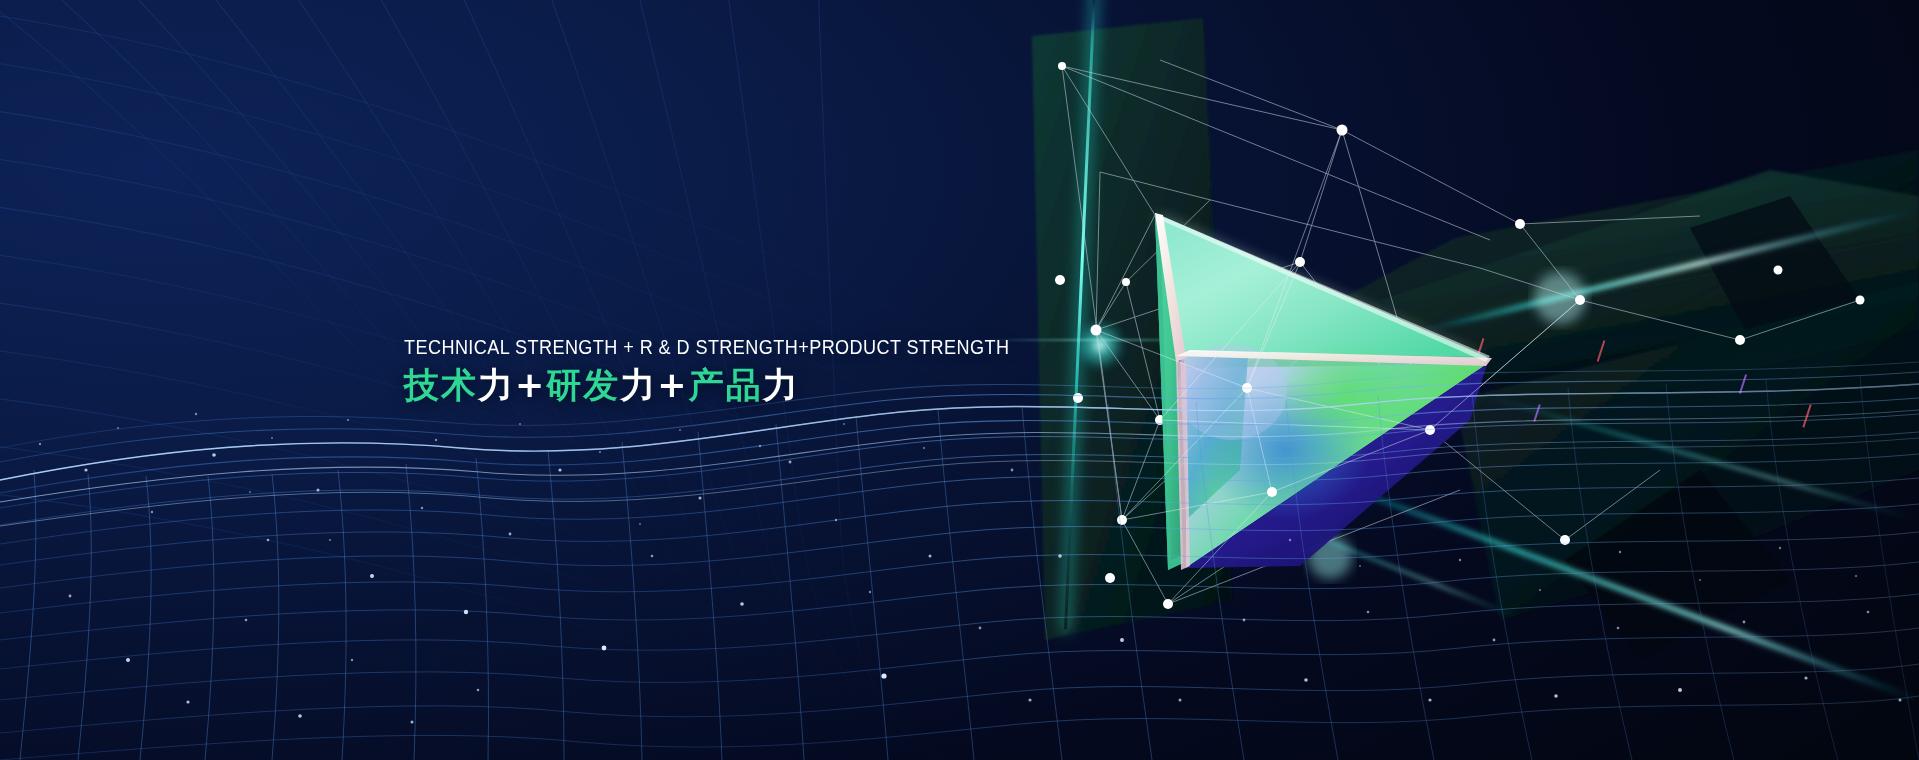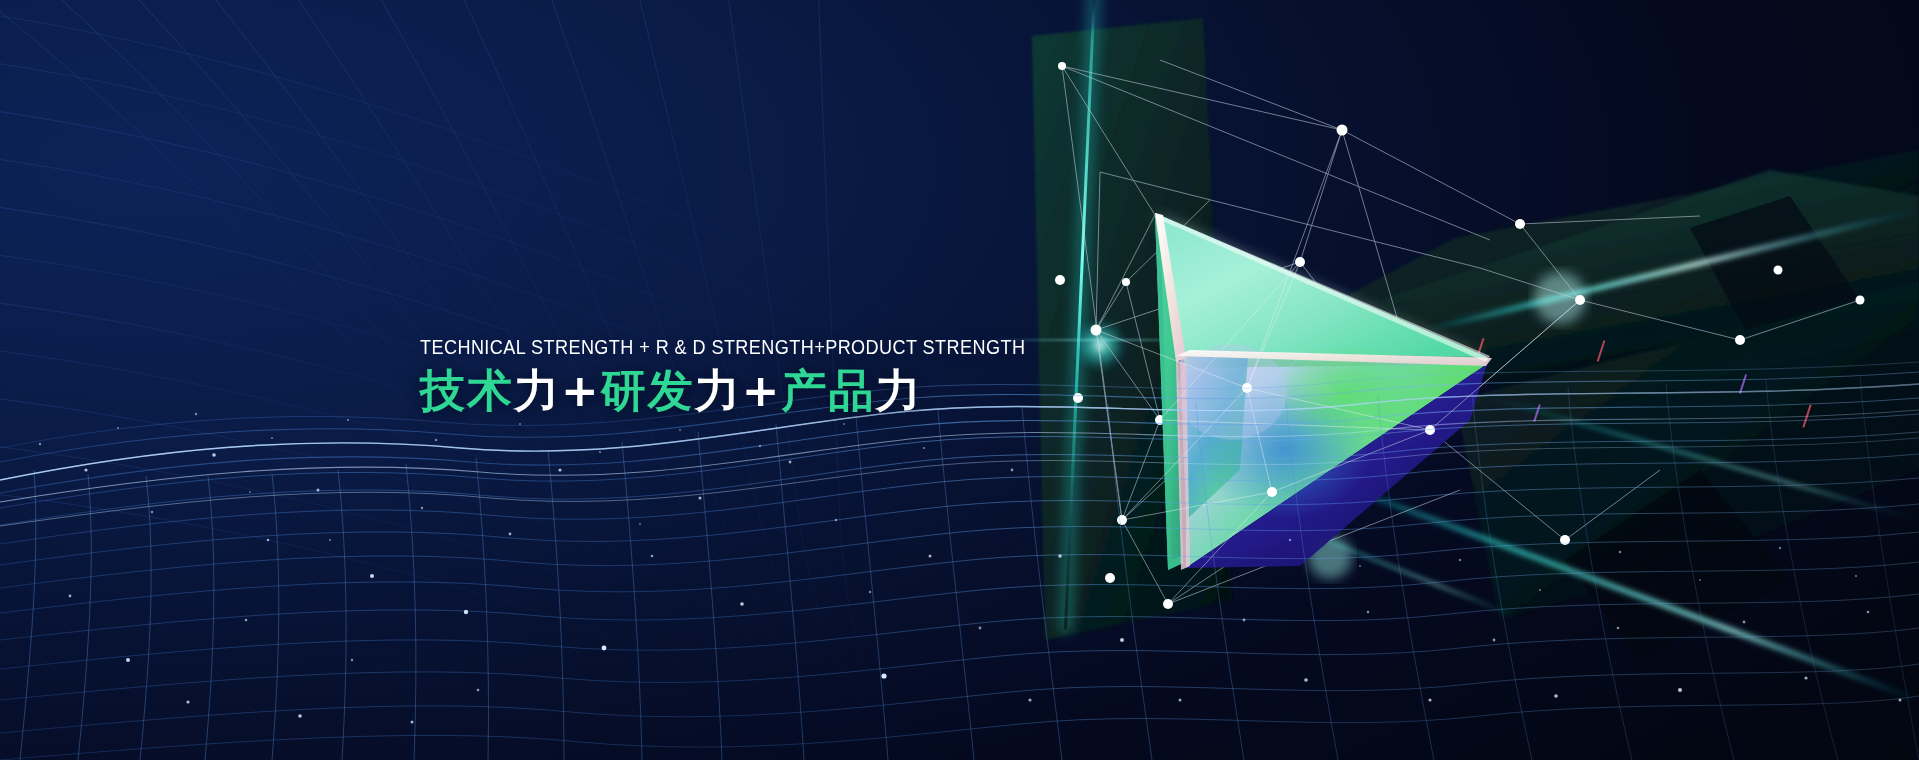--- a/index.html
+++ b/index.html
@@ -50,39 +50,39 @@
     position:absolute;left:986px;top:339px;width:230px;height:2px;
     background:linear-gradient(to right, rgba(0,0,0,0), rgba(130,245,240,.55), rgba(0,0,0,0));
     filter:blur(1px);
   }
 
   
   .wave{position:absolute;left:0;bottom:0;width:1919px;height:430px;}
 
   
   .textblock{
-    position:absolute;left:420px;top:336px;
+    position:absolute;left:404px;top:336px;
     z-index:40;
   }
   .eng{
     font-family:"Liberation Sans",sans-serif;
     font-size:21px;
     letter-spacing:.5px;
     color:#ffffff;
     white-space:nowrap;
     transform:scaleX(.86);
     transform-origin:left center;
     line-height:1;
     margin:0 0 11px 0;
     text-shadow:0 0 10px rgba(10,30,70,.9);
     font-weight:400;
   }
   .cn{
     font-family:"DejaVu Sans","Liberation Sans",sans-serif;
-    font-size:45px;
+    font-size:35px;
     font-weight:bold;
     letter-spacing:2px;
     line-height:1;
     margin:0;
     white-space:nowrap;
     text-shadow:0 2px 14px rgba(3,12,35,.95);
   }
   .cn .g{color:#2ed894;}
   .cn .w{color:#ffffff;}
 </style>

